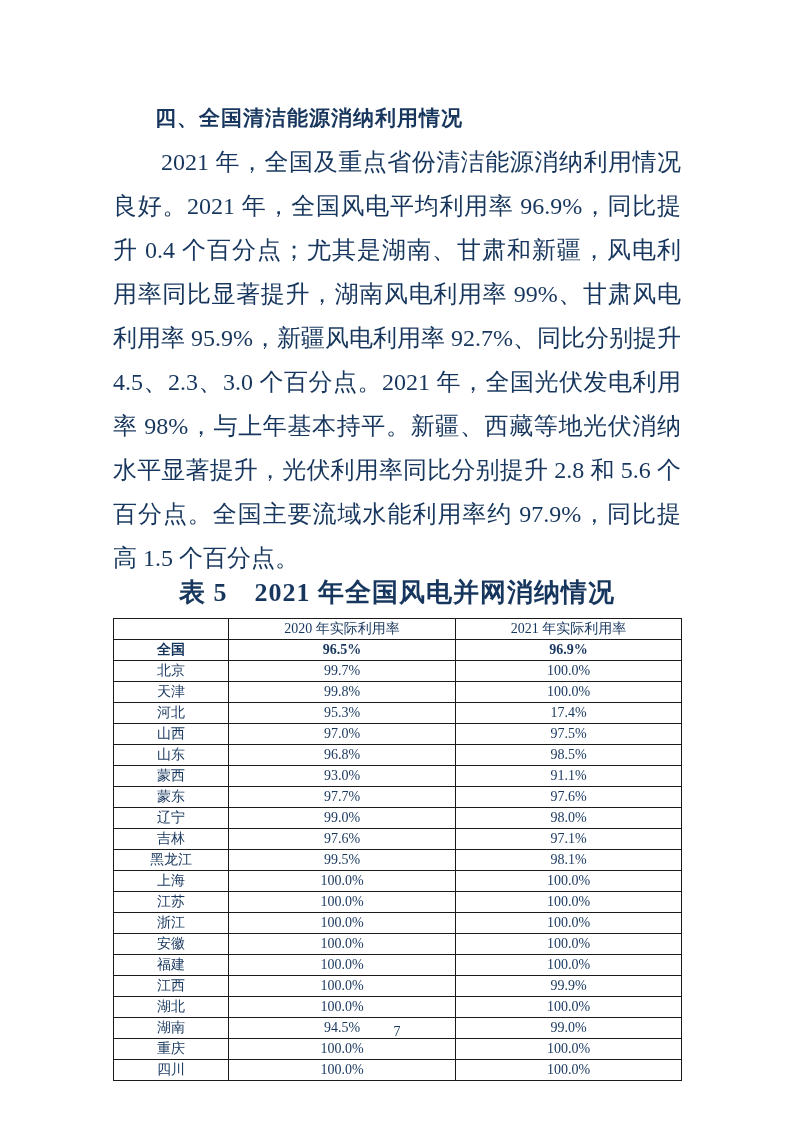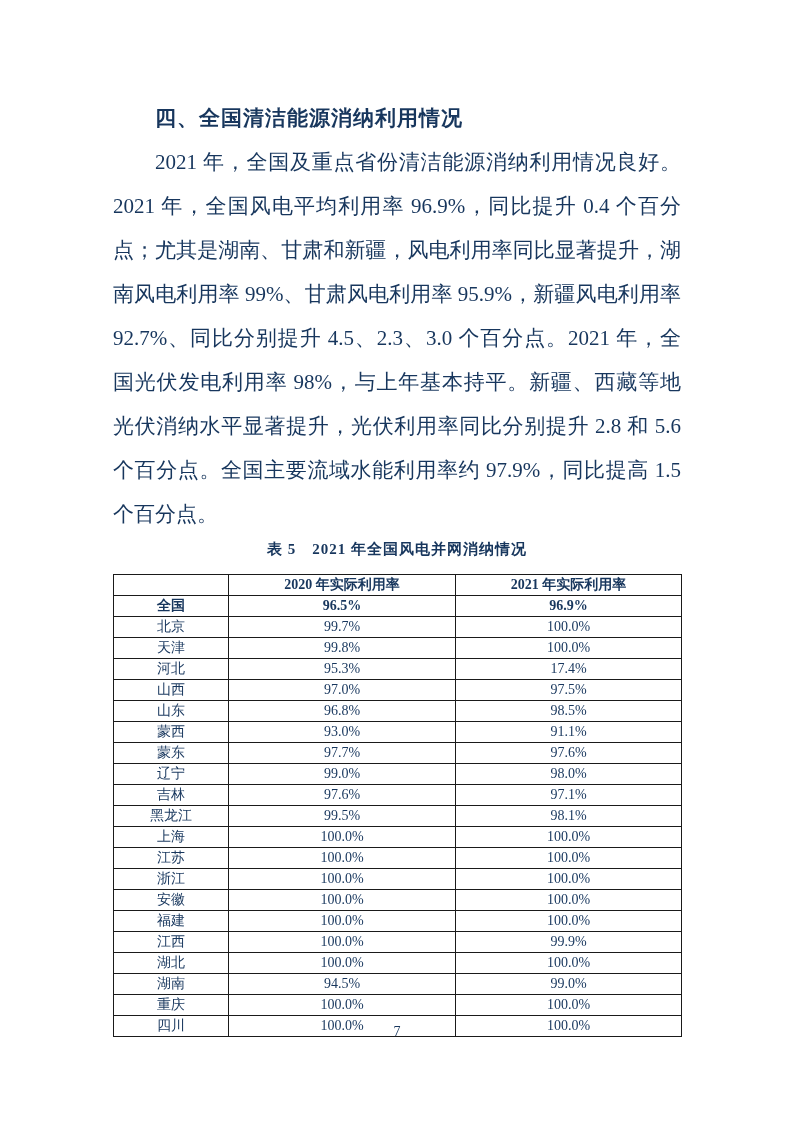--- a/index.html
+++ b/index.html
@@ -16,29 +16,29 @@
     color: #17365d;
   }
   .heading {
     font-size: 21px;
     font-weight: bold;
     line-height: 44px;
     text-indent: 2em;
     letter-spacing: 1px;
   }
   .body-para {
-    font-size: 21px;
+    font-size: 24px;
     line-height: 44px;
     text-align: justify;
     text-justify: inter-ideograph;
     text-indent: 2em;
   }
   .table-caption {
     text-align: center;
-    font-size: 15px;
+    font-size: 26px;
     font-weight: bold;
     line-height: 26px;
     letter-spacing: 1px;
   }
   table.data-table {
     width: 568px;
     margin-top: 12px;
     border-collapse: collapse;
     table-layout: fixed;
   }
@@ -46,21 +46,21 @@
   table.data-table td {
     border: 1px solid #1a1a1a;
     text-align: center;
     vertical-align: middle;
     font-size: 14px;
     height: 20.4px;
     line-height: 20px;
     padding: 0;
     color: #17365d;
   }
-  table.data-table th { font-weight: bold; }
+  table.data-table th { font-weight: normal; }
   table.data-table tr.bold-row td { font-weight: bold; font-family: Liberation Serif, serif; }
   .page-number {
     position: absolute;
     top: 1024px;
     left: 0;
     width: 794px;
     text-align: center;
     font-size: 14px;
     line-height: 16px;
     color: #17365d;

